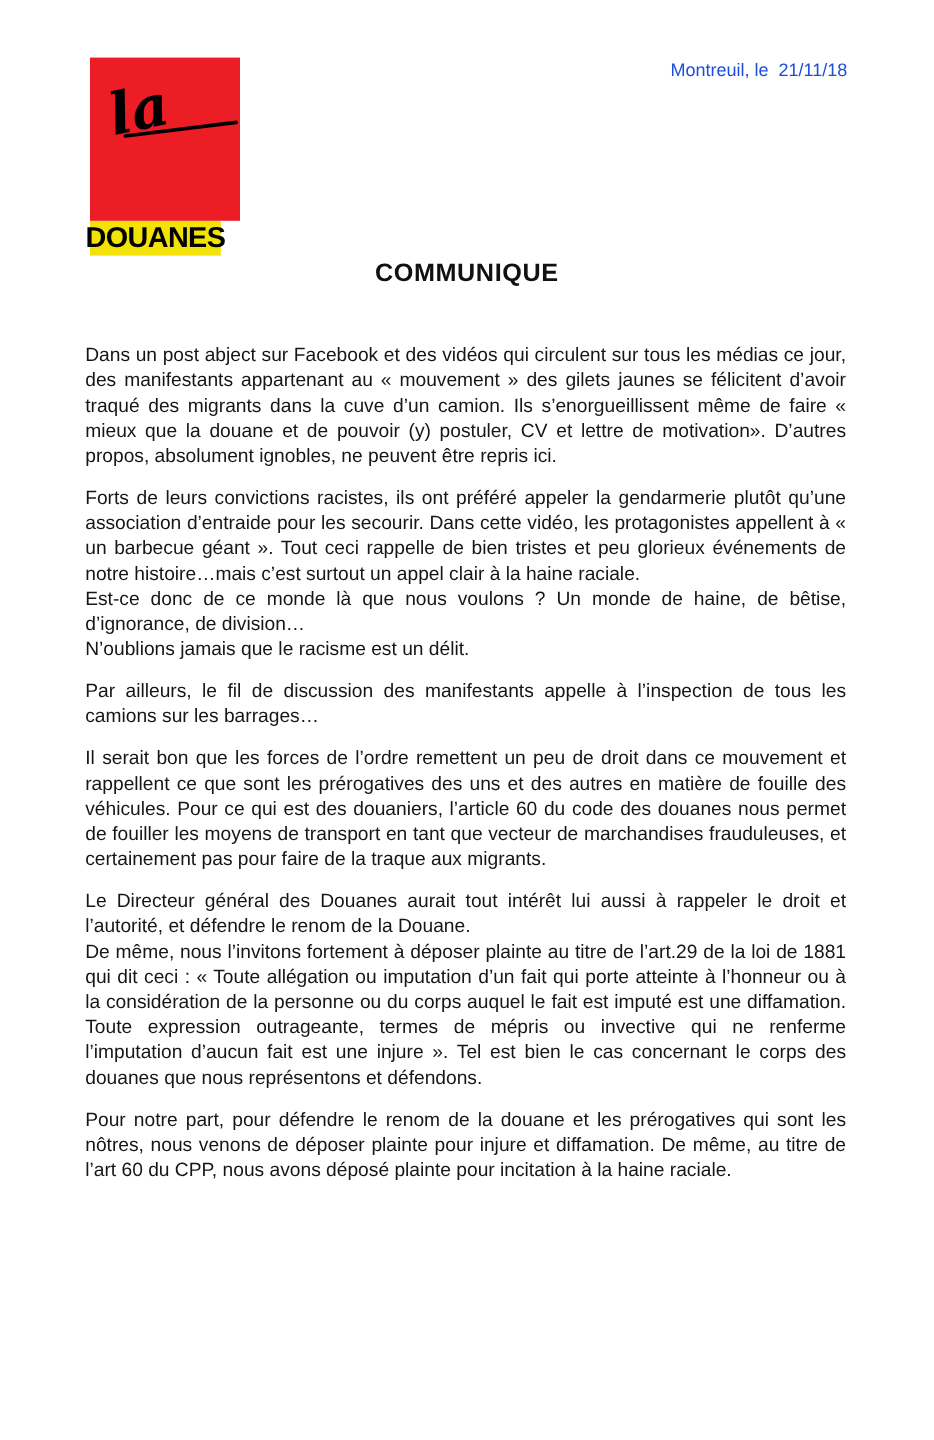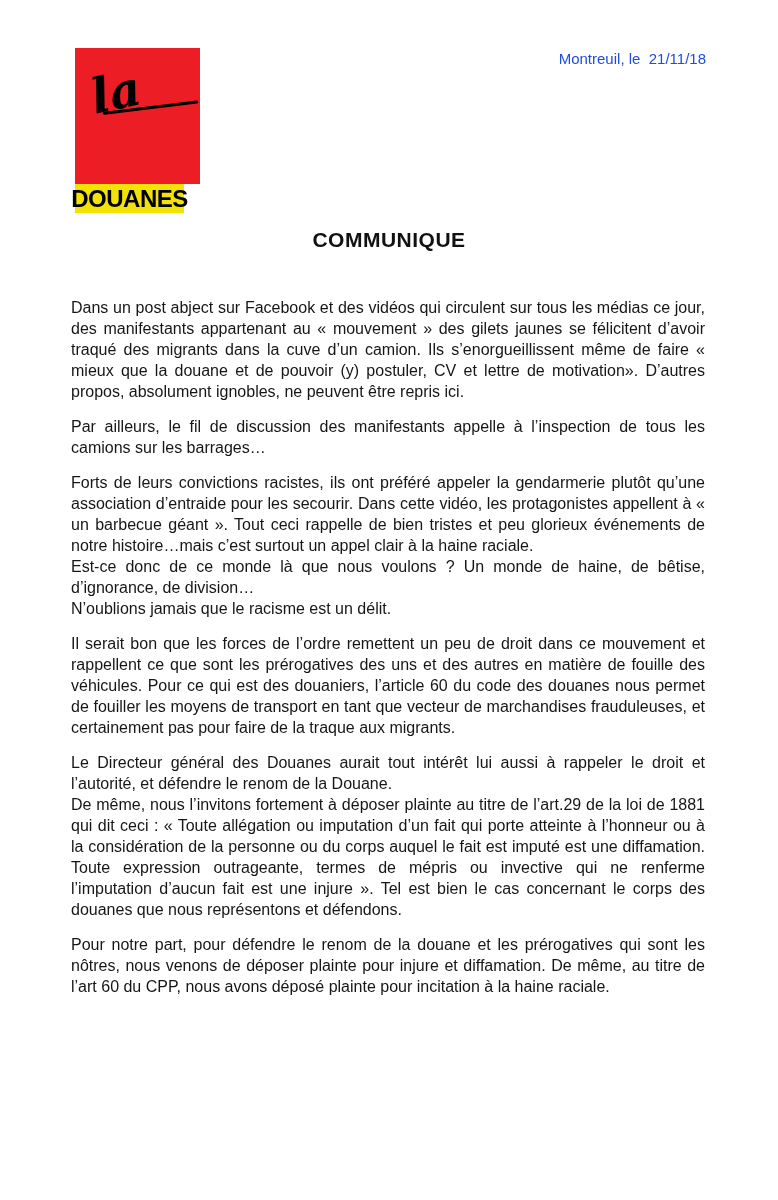--- a/index.html
+++ b/index.html
@@ -86,42 +86,42 @@
     top: 50px;
     right: 72px;
     font-size: 15px;
     color: #1d4ed8;
     white-space: pre;
   }
 
   
   .doc-title {
     position: absolute;
-    top: 228px;
+    top: 216px;
     left: 0;
     width: 100%;
     text-align: center;
     font-size: 21px;
     font-weight: 700;
     letter-spacing: 0.5px;
     color: #111;
   }
 
   
   .doc-body {
     position: absolute;
     top: 285px;
     left: 71px;
     width: 634px;
     font-size: 16px;
     line-height: 21px;
     text-align: justify;
     color: #161616;
   }
-  .block { margin: 12px 0 14px 0; }
+  .block { margin: 1px 0 14px 0; }
   .block p { margin: 0; }
 </style>
 </head>
 <body style="--logo-red: #EC1D25; --logo-yellow: #F2E205;">
 
 <div class="logo">
   <div class="logo-red">
     <span class="logo-la">la</span>
     <div class="logo-swoosh"></div>
   </div>
@@ -132,26 +132,26 @@
 
 <div class="date-line">Montreuil, le  21/11/18</div>
 
 <div class="doc-title">COMMUNIQUE</div>
 
 <div class="doc-body">
   <div class="block">
     <p>Dans un post abject sur Facebook et des vidéos qui circulent sur tous les médias ce jour, des manifestants appartenant au « mouvement » des gilets jaunes se félicitent d’avoir traqué des migrants dans la cuve d’un camion. Ils s’enorgueillissent même de faire « mieux que la douane et de pouvoir (y) postuler, CV et lettre de motivation». D’autres propos, absolument ignobles, ne peuvent être repris ici.</p>
   </div>
   <div class="block">
-    <p>Par ailleurs, le fil de discussion des manifestants appelle à l’inspection de tous les camions sur les barrages…</p>
-  </div>
-  <div class="block">
     <p>Forts de leurs convictions racistes, ils ont préféré appeler la gendarmerie plutôt qu’une association d’entraide pour les secourir. Dans cette vidéo, les protagonistes appellent à « un barbecue géant ». Tout ceci rappelle de bien tristes et peu glorieux événements de notre histoire…mais c’est surtout un appel clair à la haine raciale.</p>
     <p>Est-ce donc de ce monde là que nous voulons ? Un monde de haine, de bêtise, d’ignorance, de division…</p>
     <p>N’oublions jamais que le racisme est un délit.</p>
+  </div>
+  <div class="block">
+    <p>Par ailleurs, le fil de discussion des manifestants appelle à l’inspection de tous les camions sur les barrages…</p>
   </div>
   <div class="block">
     <p>Il serait bon que les forces de l’ordre remettent un peu de droit dans ce mouvement et rappellent ce que sont les prérogatives des uns et des autres en matière de fouille des véhicules. Pour ce qui est des douaniers, l’article 60 du code des douanes nous permet de fouiller les moyens de transport en tant que vecteur de marchandises frauduleuses, et certainement pas pour faire de la traque aux migrants.</p>
   </div>
   <div class="block">
     <p>Le Directeur général des Douanes aurait tout intérêt lui aussi à rappeler le droit et l’autorité, et défendre le renom de la Douane.</p>
     <p>De même, nous l’invitons fortement à déposer plainte au titre de l’art.29 de la loi de 1881 qui dit ceci : « Toute allégation ou imputation d’un fait qui porte atteinte à l’honneur ou à la considération de la personne ou du corps auquel le fait est imputé est une diffamation. Toute expression outrageante, termes de mépris ou invective qui ne renferme l’imputation d’aucun fait est une injure ». Tel est bien le cas concernant le corps des douanes que nous représentons et défendons.</p>
   </div>
   <div class="block">
     <p>Pour notre part, pour défendre le renom de la douane et les prérogatives qui sont les nôtres, nous venons de déposer plainte pour injure et diffamation. De même, au titre de l’art 60 du CPP, nous avons déposé plainte pour incitation à la haine raciale.</p>

